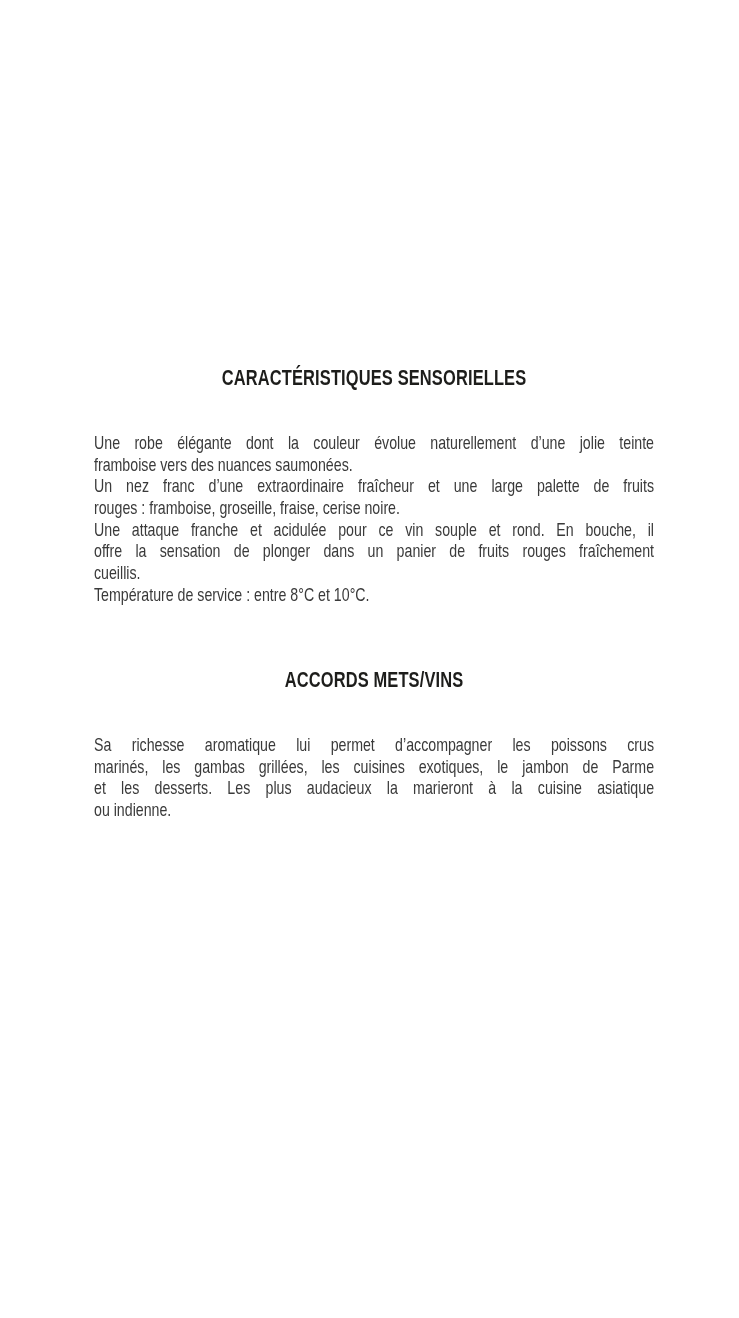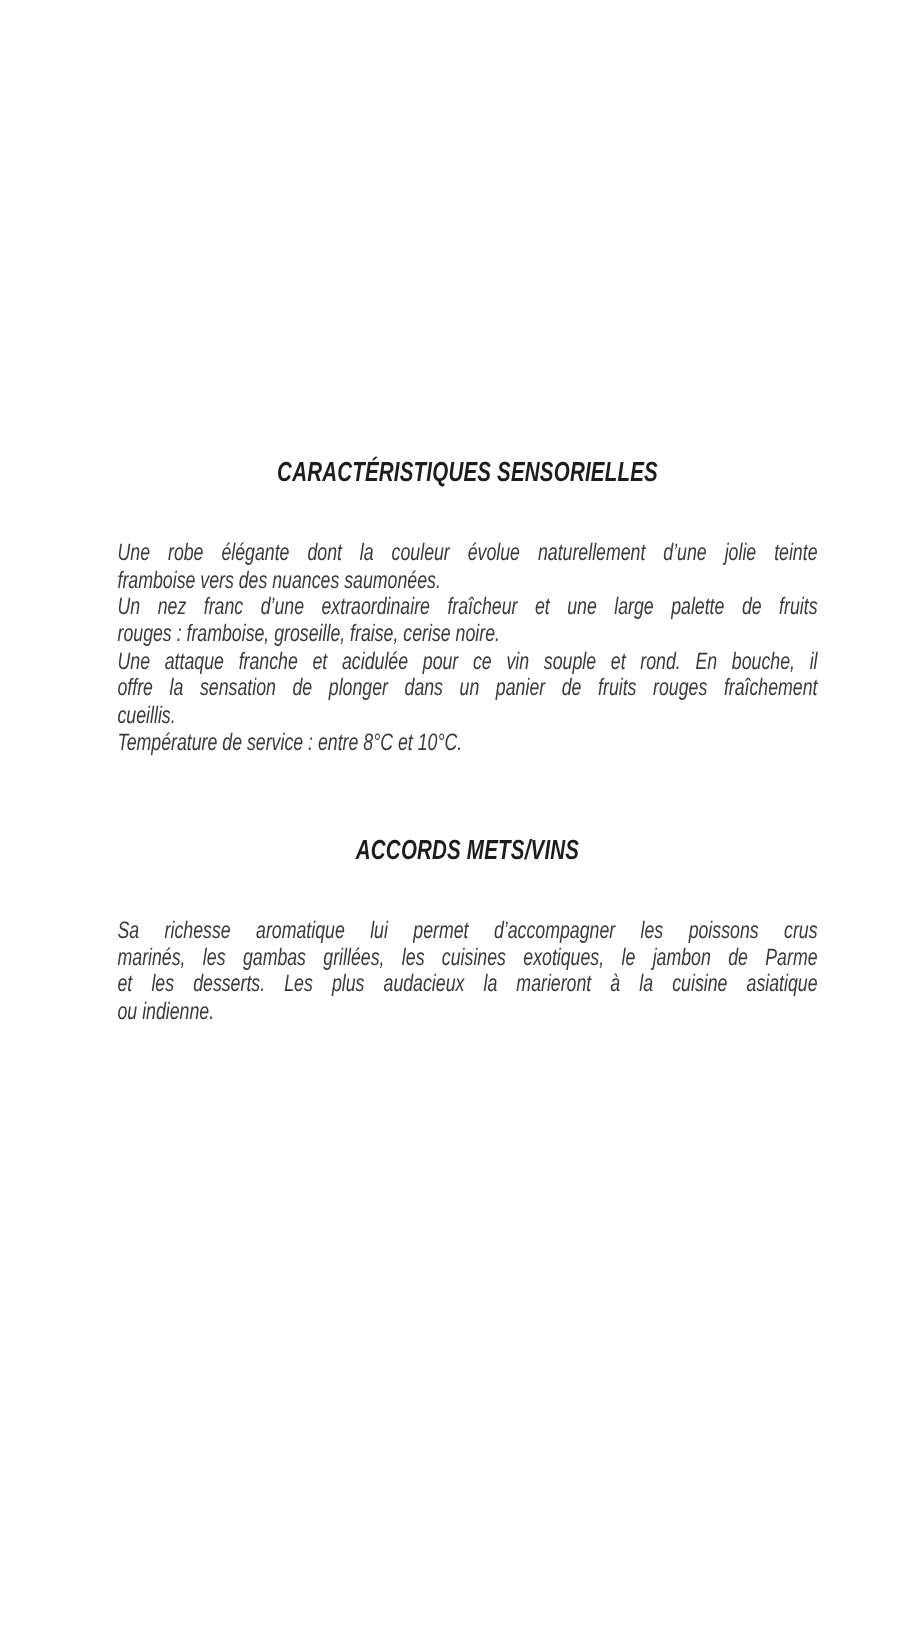--- a/index.html
+++ b/index.html
@@ -7,21 +7,20 @@
     padding: 0;
     background: #ffffff;
   }
   .sheet {
     position: relative;
     width: 739px;
     height: 1318px;
     background: #ffffff;
     overflow: hidden;
     font-family: "Liberation Sans", sans-serif;
-    font-style: italic;
   }
   
   .col {
     position: absolute;
     left: 94px;
     top: 0;
     width: 750px;
     height: 100%;
     transform: scaleX(0.7467);
     transform-origin: 0 0;

